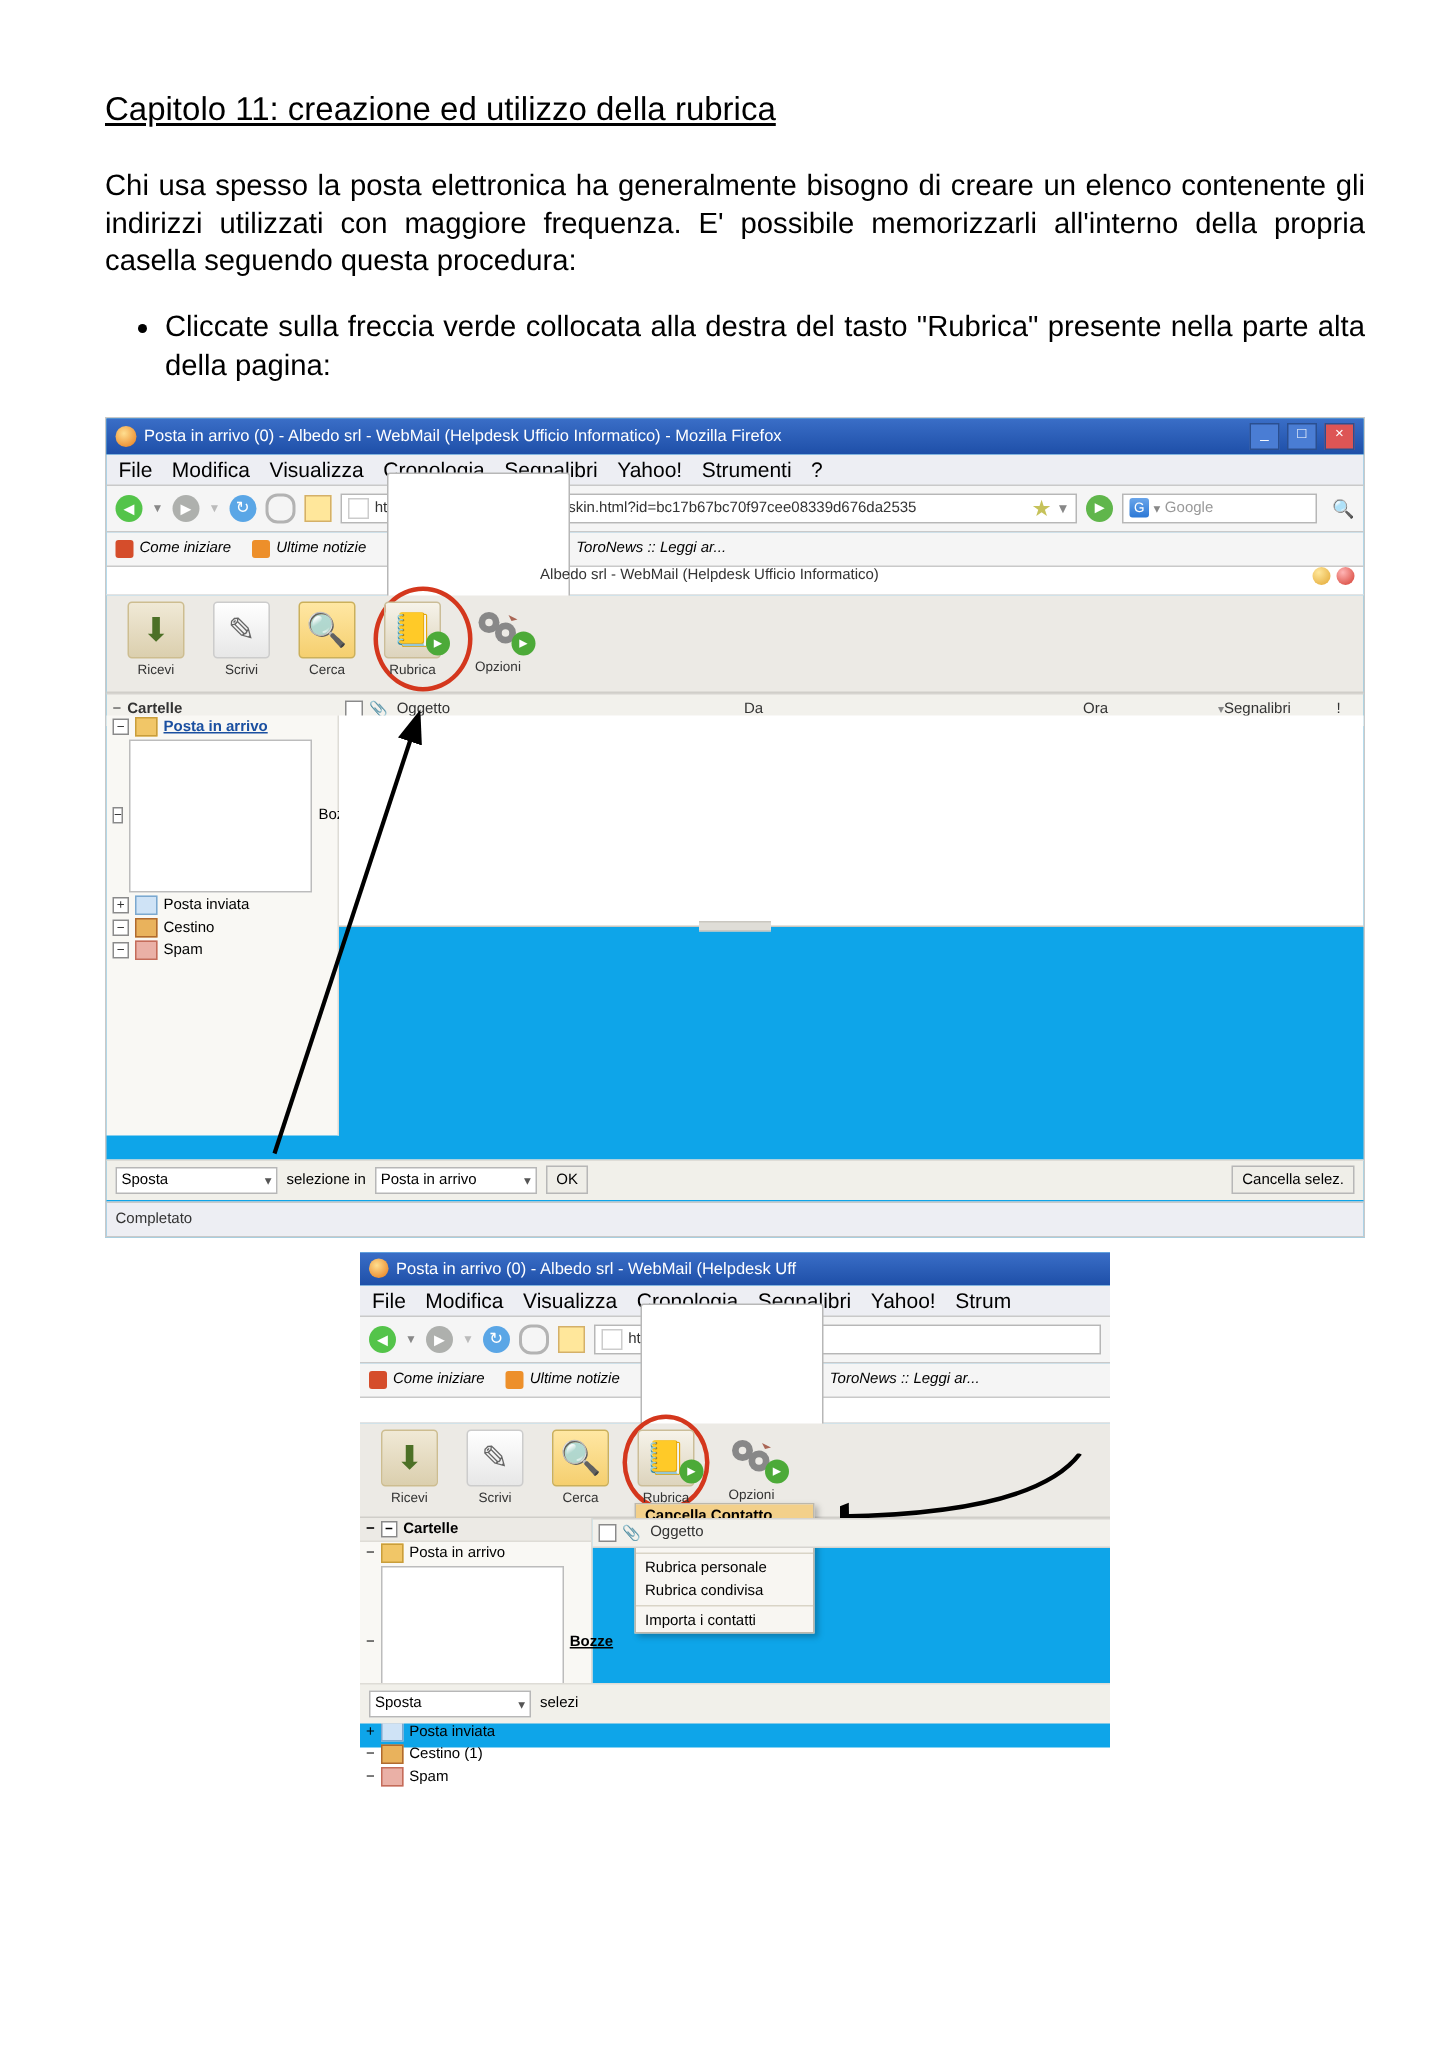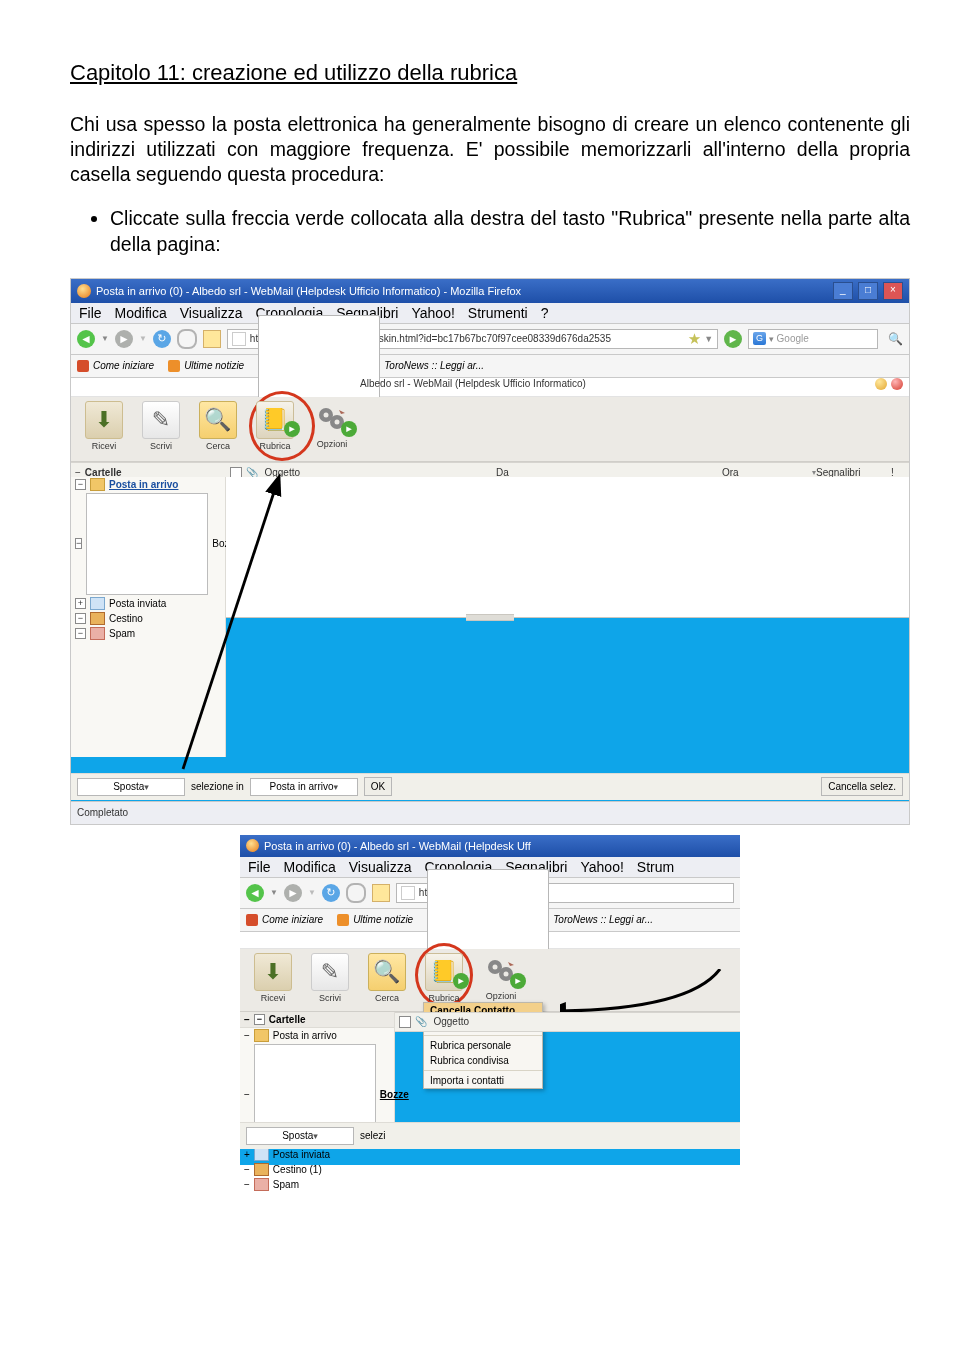--- a/index.html
+++ b/index.html
@@ -95,21 +95,21 @@
   .fic{width:13px;height:11px;display:inline-block;}
   .fic.gold{background:#f1c667;border:1px solid #c99e3b;}
   .fic.page{background:#fff;border:1px solid #bcbcbc;}
   .fic.blue{background:#cfe3f6;border:1px solid #7ba8cf;}
   .fic.red{background:#e9b25c;border:1px solid #b06a2e;}
   .fic.spam{background:#eab0a6;border:1px solid #c46c5a;}
   .listarea{position:absolute;left:155px;top:198px;right:0;height:140px;background:#fff;border-bottom:1px solid #cac7c0;}
   .splitbar{position:absolute;left:395px;right:395px;top:335px;height:5px;background:#dfddd7;border-top:1px solid #cac7c0;border-bottom:1px solid #cac7c0;}
   .bottombar{position:absolute;left:0;right:0;bottom:24px;height:26px;background:#f1f0ea;border-top:1px solid #dedcd6;display:flex;align-items:center;font-size:10px;padding:0 6px;gap:6px;justify-content:space-between;}
   .bottombar .l{display:flex;align-items:center;gap:6px;}
-  .sel{background:#fff;border:1px solid #b7b7b7;height:16px;width:100px;display:flex;align-items:center;justify-content:center;padding:0 3px;font-size:10px;}
+  .sel{background:#fff;border:1px solid #b7b7b7;height:16px;width:100px;display:flex;align-items:center;justify-content:space-between;padding:0 3px;font-size:10px;}
   .sel .dd{color:#555;font-size:9px;}
   .btn{background:#efeee8;border:1px solid #b7b7b7;padding:0 6px;height:17px;font-size:10px;display:flex;align-items:center;}
   .status{position:absolute;left:0;right:0;bottom:0;height:22px;background:#edeef3;border-top:1px solid #c9c9c9;display:flex;align-items:center;padding:0 6px;font-size:10px;color:#333;}
   
   .arrowline{position:absolute;left:112px;top:210px;}
   .arrowline svg{overflow:visible;}
   
   .win2 { width:500px; margin:10px auto 0 auto; font-size:11px; border:0;}
   .win2 .titlebar{height:22px;}
   .win2 .toolbar{height:58px;}

